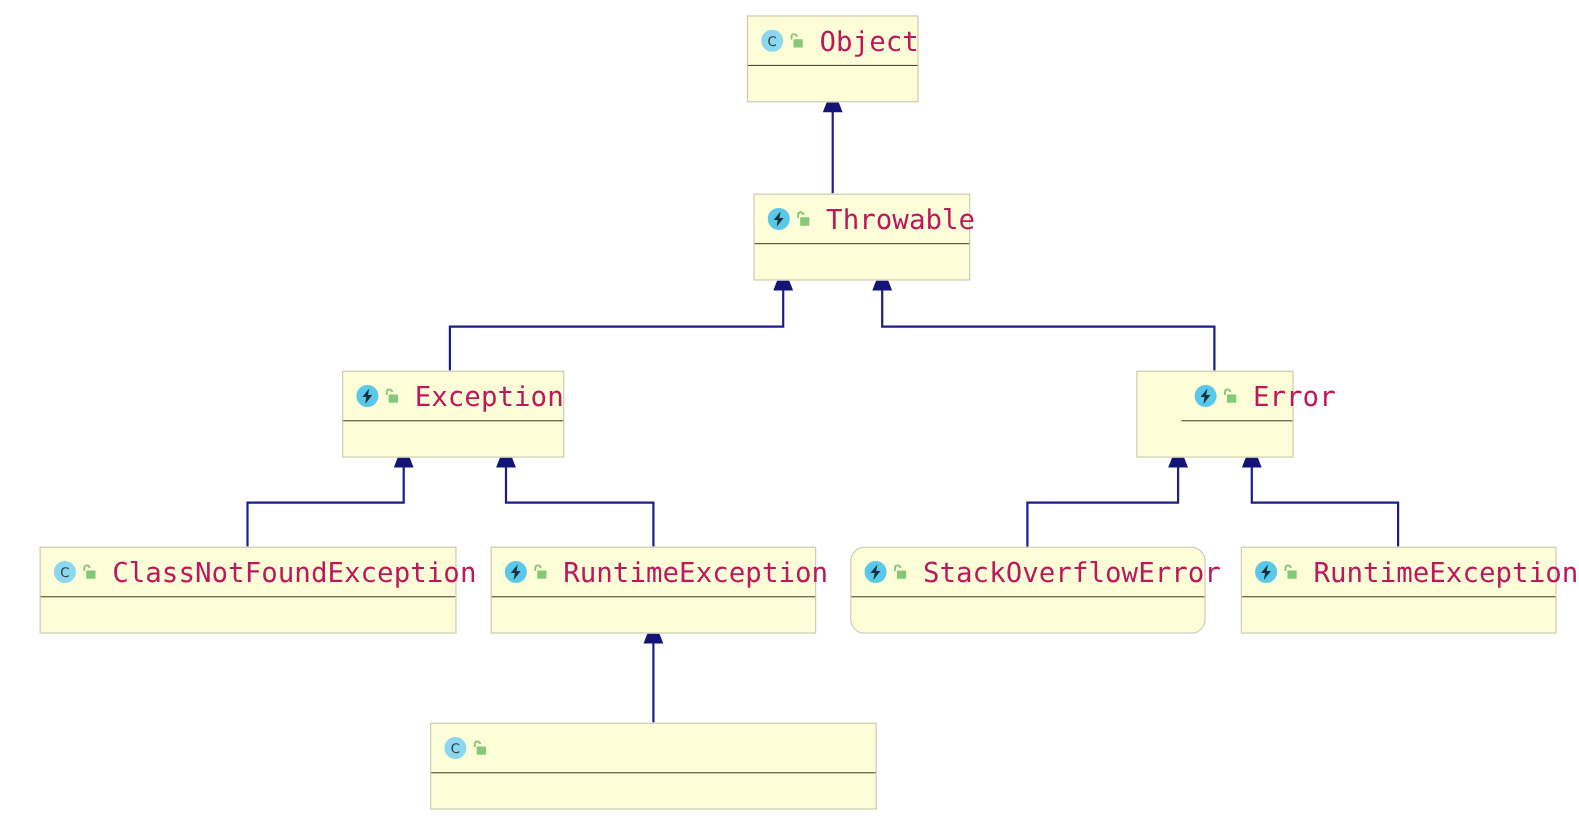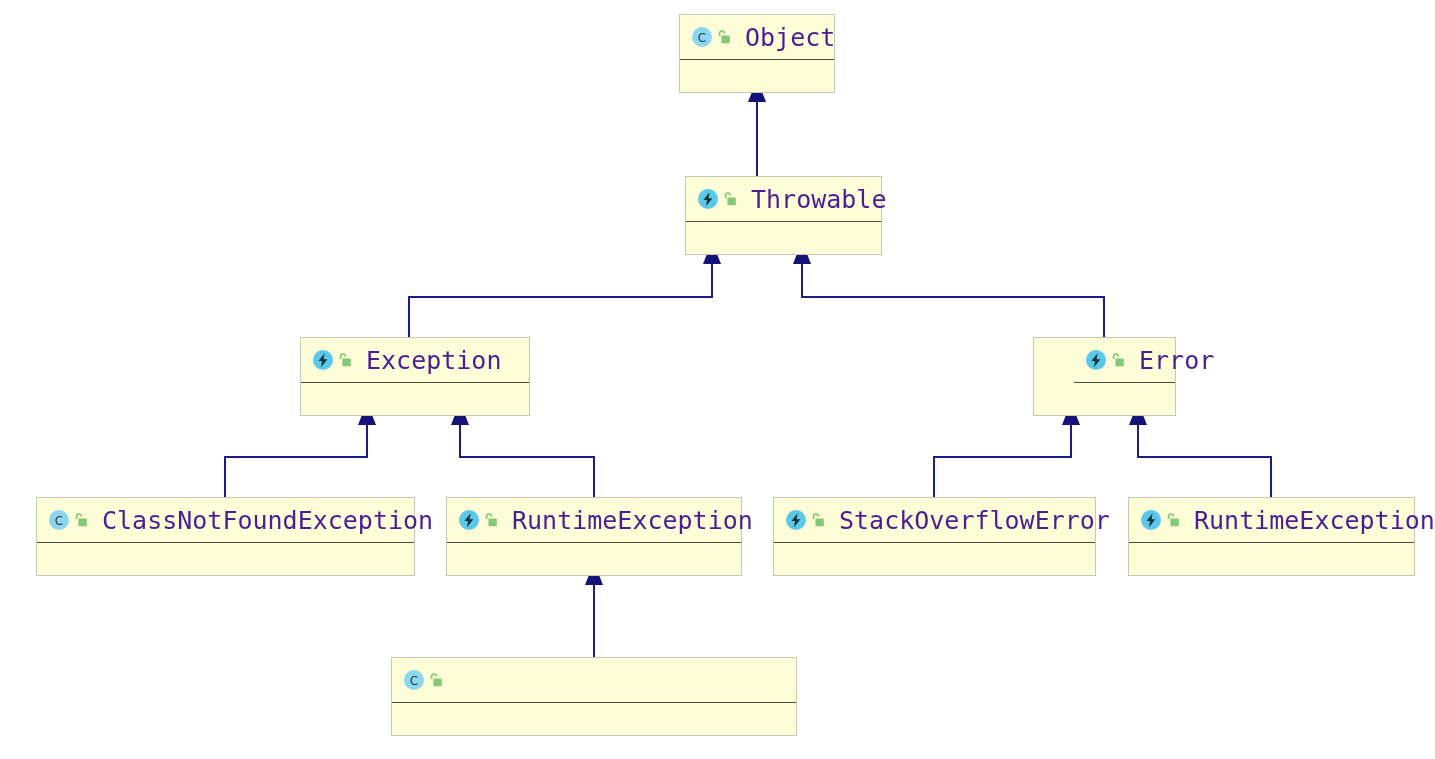--- a/index.html
+++ b/index.html
@@ -40,21 +40,21 @@
     border-bottom: 1px solid #4c4c36;
   }
   .uml-body {
     box-sizing: border-box;
     height: 32px;
   }
   .uml-name {
     font-family: "DejaVu Sans Mono", "Liberation Mono", monospace;
     font-size: 25px;
     line-height: 25px;
-    color: #4c1d95;
+    color: #be185d;
     white-space: nowrap;
     letter-spacing: 0px;
   }
   .icon-stereotype {
     flex: 0 0 auto;
     width: 22px;
     height: 22px;
     margin-right: 3px;
     display: block;
   }
@@ -128,21 +128,21 @@
             <path d="M12.6 4.2 L6.4 12.0 L10.0 12.0 L9.0 18.2 L15.4 10.2 L11.6 10.2 Z" fill="#15333f"></path>
           </svg>
           <svg class="icon-lock" viewBox="0 0 15 16" xmlns="http://www.w3.org/2000/svg">
             <path d="M3.6 7.0 L3.6 4.4 A2.4 2.4 0 0 1 8.4 4.4" fill="none" stroke="#84c878" stroke-width="1.7"></path>
             <rect x="5.4" y="6.6" width="8.4" height="7.6" rx="0.8" fill="#84c878"></rect>
           </svg>
           <span class="uml-name">Throwable</span>
         </div>
         <div class="uml-body"></div>
       </div>
-      <div class="uml-class" style="left: 300px; top: 337px; width: 230px;">
+      <div class="uml-class" style="left: 311px; top: 337px; width: 202px;">
         <div class="uml-header">
           <svg class="icon-stereotype" viewBox="0 0 22 22" xmlns="http://www.w3.org/2000/svg">
             <circle cx="11" cy="11" r="10" fill="#5ac8e8"></circle>
             <path d="M12.6 4.2 L6.4 12.0 L10.0 12.0 L9.0 18.2 L15.4 10.2 L11.6 10.2 Z" fill="#15333f"></path>
           </svg>
           <svg class="icon-lock" viewBox="0 0 15 16" xmlns="http://www.w3.org/2000/svg">
             <path d="M3.6 7.0 L3.6 4.4 A2.4 2.4 0 0 1 8.4 4.4" fill="none" stroke="#84c878" stroke-width="1.7"></path>
             <rect x="5.4" y="6.6" width="8.4" height="7.6" rx="0.8" fill="#84c878"></rect>
           </svg>
           <span class="uml-name">Exception</span>
@@ -184,21 +184,21 @@
             <path d="M12.6 4.2 L6.4 12.0 L10.0 12.0 L9.0 18.2 L15.4 10.2 L11.6 10.2 Z" fill="#15333f"></path>
           </svg>
           <svg class="icon-lock" viewBox="0 0 15 16" xmlns="http://www.w3.org/2000/svg">
             <path d="M3.6 7.0 L3.6 4.4 A2.4 2.4 0 0 1 8.4 4.4" fill="none" stroke="#84c878" stroke-width="1.7"></path>
             <rect x="5.4" y="6.6" width="8.4" height="7.6" rx="0.8" fill="#84c878"></rect>
           </svg>
           <span class="uml-name">RuntimeException</span>
         </div>
         <div class="uml-body"></div>
       </div>
-      <div class="uml-class" style="left: 773px; top: 497px; width: 323px;">
+      <div class="uml-class" style="left: 773px; top: 497px; width: 323px; border-radius: 13px;">
         <div class="uml-header">
           <svg class="icon-stereotype" viewBox="0 0 22 22" xmlns="http://www.w3.org/2000/svg">
             <circle cx="11" cy="11" r="10" fill="#5ac8e8"></circle>
             <path d="M12.6 4.2 L6.4 12.0 L10.0 12.0 L9.0 18.2 L15.4 10.2 L11.6 10.2 Z" fill="#15333f"></path>
           </svg>
           <svg class="icon-lock" viewBox="0 0 15 16" xmlns="http://www.w3.org/2000/svg">
             <path d="M3.6 7.0 L3.6 4.4 A2.4 2.4 0 0 1 8.4 4.4" fill="none" stroke="#84c878" stroke-width="1.7"></path>
             <rect x="5.4" y="6.6" width="8.4" height="7.6" rx="0.8" fill="#84c878"></rect>
           </svg>
           <span class="uml-name">StackOverflowError</span>

